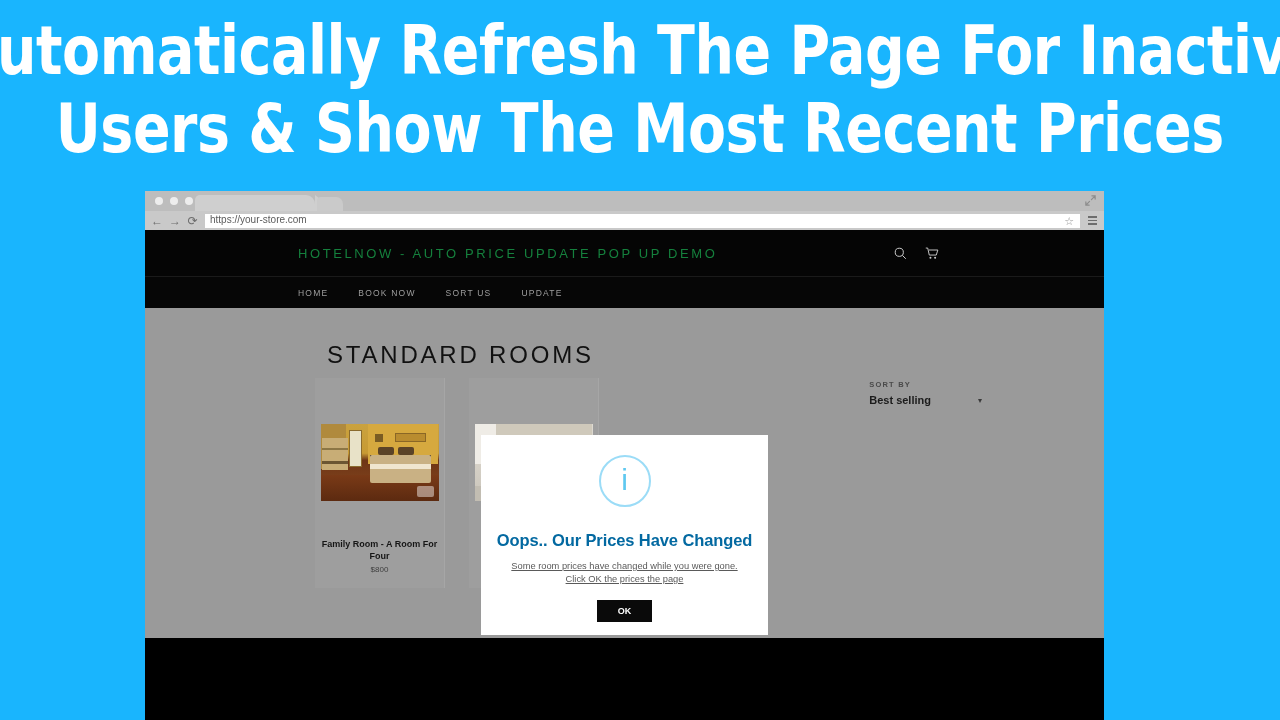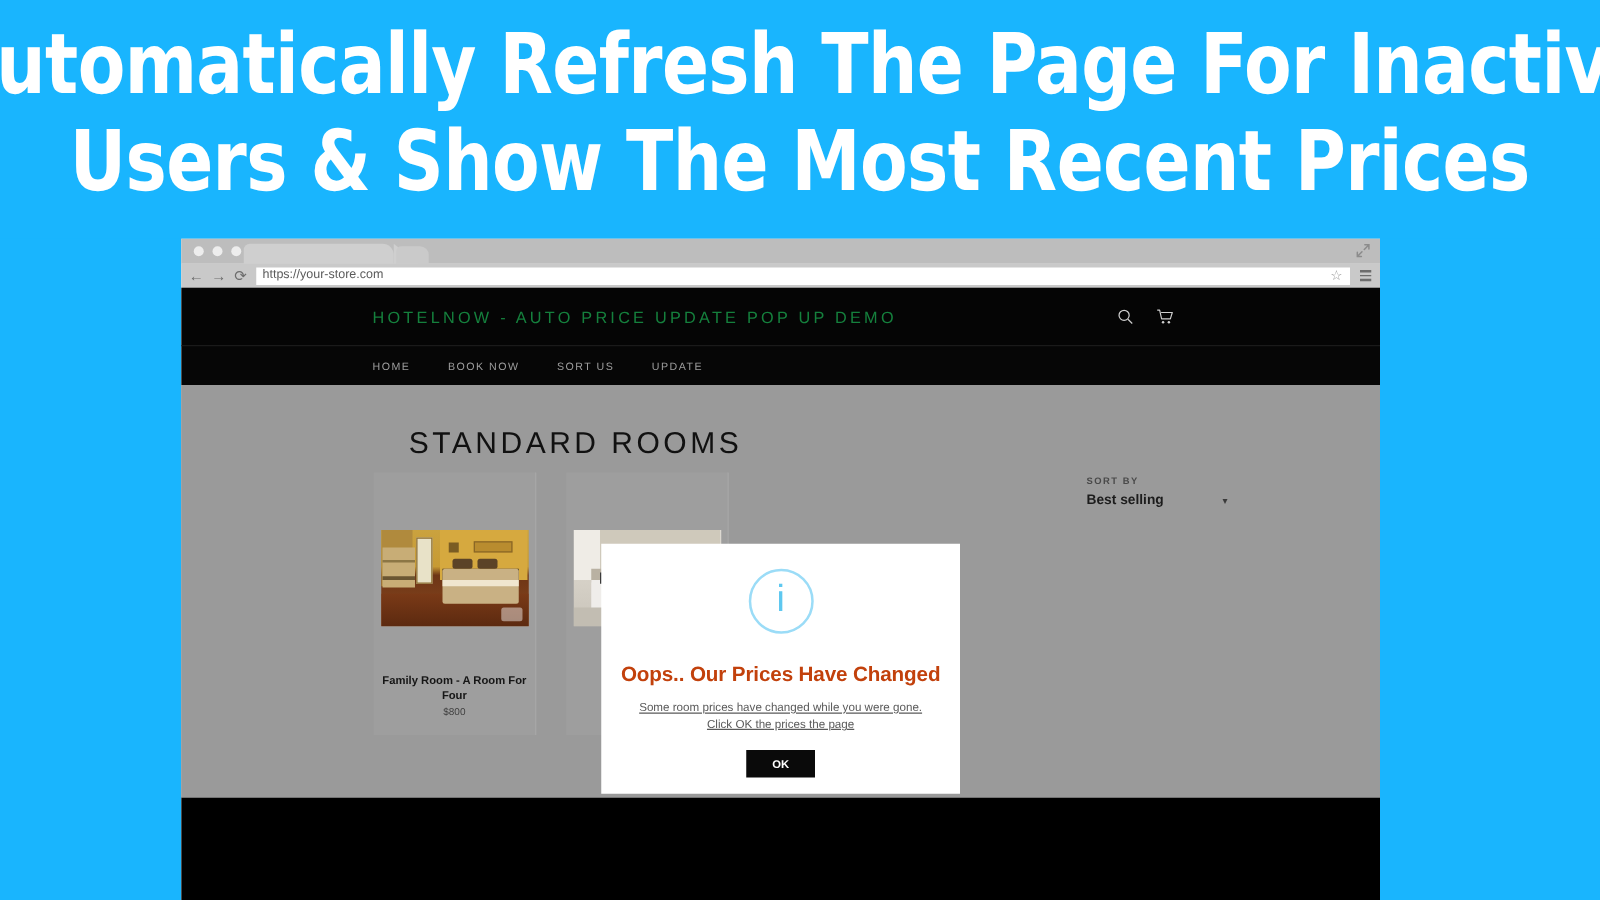--- a/index.html
+++ b/index.html
@@ -120,21 +120,21 @@
   }
   .sortby {
     position:absolute; right:122px; top:32px; text-align:left;margin-top:40px;
   }
   .sortby-label { font-size:7.5px; letter-spacing:1.2px; color:#4a4a4a; font-weight:bold; }
   .sortby-row { display:flex; align-items:center; gap:47px; margin-top:5px; }
   .sortby-value { font-size:11px; color:#1c1c1c; font-weight:bold; }
   .caret { font-size:8px; color:#3a3a3a; }
 
   .product-grid {
-    position:absolute; left:154px; top:70px;
+    position:absolute; left:170px; top:70px;
     display:flex;
     gap:24px;
   }
   .card {
     width:130px; padding:10px 6px 14px;
     background:#9e9e9e;
     display:flex; flex-direction:column; align-items:center;
     border-right:1px solid #a6a6a6;
   }
   .card-img {
@@ -191,21 +191,21 @@
     width:52px; height:52px; border-radius:50%;
     border:2px solid #9bdcf7;
     display:flex; align-items:center; justify-content:center;
   }
   .info-i {
     color:#5ec8f0; font-size:30px; line-height:30px;
     font-family:"Liberation Sans",sans-serif;
     font-weight:400; position:relative; top:-1px;
   }
   .modal-title {
-    margin-top:24px; font-size:16.5px; color:#c2410c; font-weight:bold;
+    margin-top:24px; font-size:16.5px; color:#0369a1; font-weight:bold;
     letter-spacing:-0.1px;
   }
   .modal-text {
     margin-top:10px; font-size:9.3px; color:#5a5a5a;
     text-align:center; line-height:13px;text-decoration:underline;
   }
   .ok-btn {
     margin-top:14px; background:#0a0a0a; color:#ffffff;
     width:55px; height:22px; font-size:9px; font-weight:bold;
     display:flex; align-items:center; justify-content:center;

